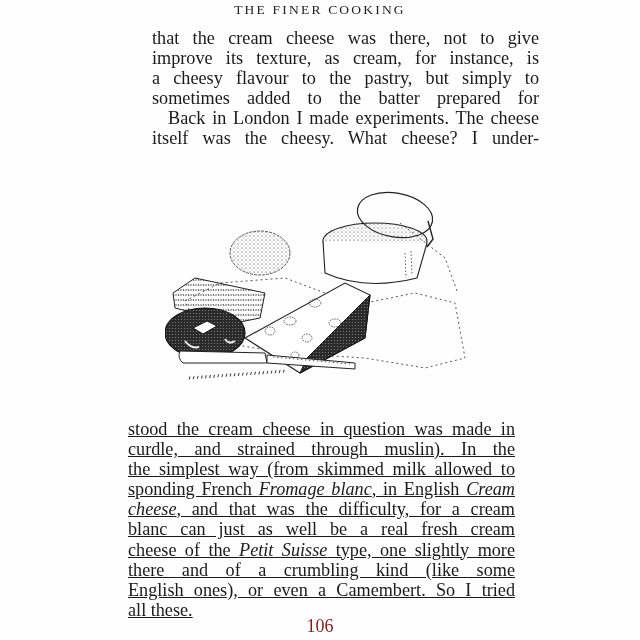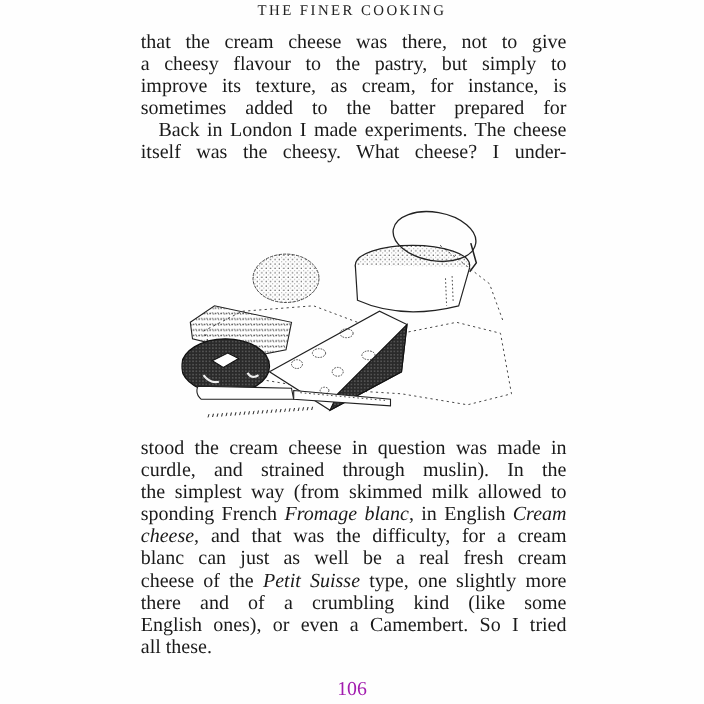--- a/index.html
+++ b/index.html
@@ -47,52 +47,52 @@
       text-align: justify;
       text-align-last: justify;
       height: 20.1px;
     }
     .text-block .line.last {
       text-align-last: left;
     }
     .text-block .line.indent {
       padding-left: 16px;
     }
-    .block-top { top: 28px; }
-    .block-bottom { top: 397px; }
+    .block-top { top: 28px; margin-left: 24px; }
+    .block-bottom { top: 419px; text-decoration: underline; }
     .ital { font-style: italic; margin-top: 48px; }
     .illustration {
       position: absolute;
       left: 165px;
       top: 183px;
       width: 310px;
       height: 205px;
     }
     .page-number {
       position: absolute;
       top: 616px;
       left: 0;
       width: 640px;
       text-align: center;
       font-family: "Liberation Serif", serif;
       font-size: 18px;
-      color: #a21caf;
+      color: #7f1d1d;
     }
   </style>
 </head>
 <body>
 
 <div class="page">
 
   <div class="running-head">THE FINER COOKING</div>
 
   <div class="text-block block-top">
     <span class="line">that the cream cheese was there, not to give</span>
+    <span class="line">improve its texture, as cream, for instance, is</span>
     <span class="line">a cheesy flavour to the pastry, but simply to</span>
-    <span class="line">improve its texture, as cream, for instance, is</span>
     <span class="line">sometimes added to the batter prepared for</span>
     <span class="line indent">Back in London I made experiments. The cheese</span>
     <span class="line">itself was the cheesy. What cheese? I under-</span>
   </div>
 
   <div class="illustration">
     <svg width="310" height="205" viewBox="0 0 310 205" xmlns="http://www.w3.org/2000/svg">
       <defs>
         <pattern id="dots" width="4" height="4" patternUnits="userSpaceOnUse">
           <circle cx="1" cy="1" r="0.6" fill="#333"></circle>

